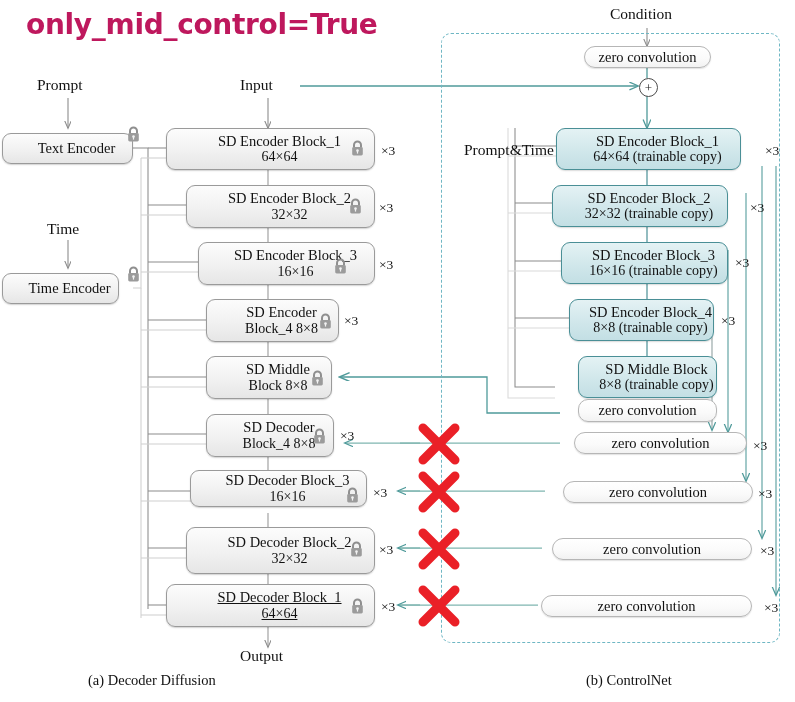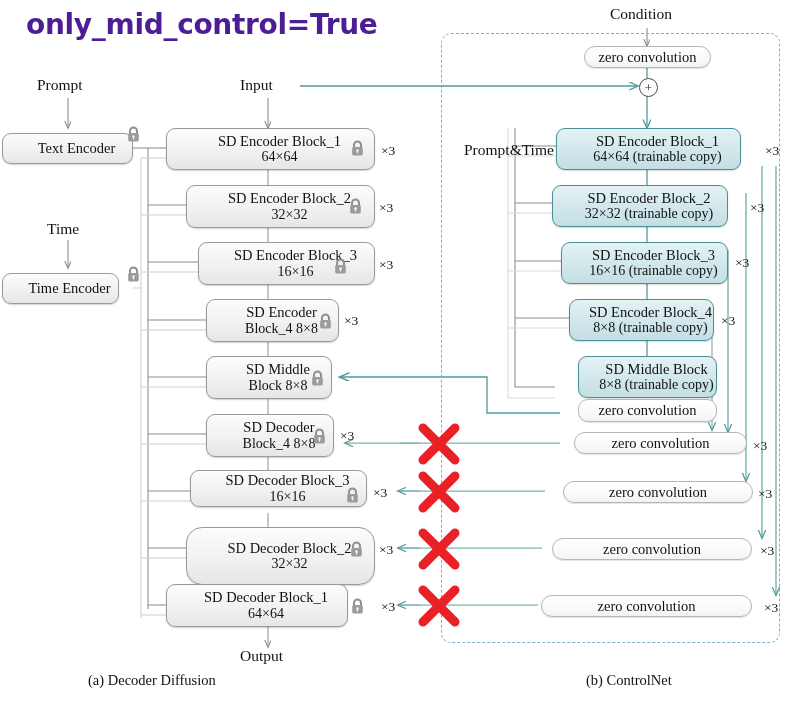--- a/index.html
+++ b/index.html
@@ -46,21 +46,21 @@
   .pill.tight{border-radius:10px;}
 
   
   .lbl{position:absolute;font-size:15.5px;color:#111;white-space:nowrap;}
   .mult{position:absolute;font-size:13.5px;color:#111;white-space:nowrap;}
   .caption{position:absolute;font-size:14.5px;color:#111;white-space:nowrap;}
 
   .title{
     position:absolute;left:26px;top:8px;
     font-family:"DejaVu Sans", sans-serif;
-    font-weight:bold;font-size:28px;color:#4c1d95;letter-spacing:-0.3px;
+    font-weight:bold;font-size:28px;color:#be185d;letter-spacing:-0.3px;
   }
 
   
   .dashbox{
     position:absolute;box-sizing:border-box;
     border:1.3px dashed #6fb7c4;border-radius:10px;background:transparent;
   }
 
   
   .lock{position:absolute;width:15px;height:17px;}
@@ -309,33 +309,33 @@
     <div class="l2">16×16</div>
   </div>
   <svg class="lock" style="left:345px;top:487px;" viewBox="0 0 15 17">
     <path d="M4 7 V5 a3.5 3.5 0 0 1 7 0 V7" fill="none" stroke="#8f8f8f" stroke-width="2"></path>
     <rect x="2.2" y="7" width="10.6" height="8.5" rx="1.4" fill="#9b9b9b"></rect>
     <circle cx="7.5" cy="10.6" r="1.3" fill="#f2f2f2"></circle>
     <rect x="6.9" y="10.8" width="1.2" height="2.8" fill="#f2f2f2"></rect>
   </svg>
   <div class="mult" style="left:373px;top:485px;">×3</div>
 
-  <div class="node" style="left:186px;top:527px;width:189px;height:58px;border-radius:16px;">
+  <div class="node" style="left:186px;top:527px;width:189px;height:47px;">
     <div>SD Decoder Block_2</div>
     <div class="l2">32×32</div>
   </div>
   <svg class="lock" style="left:349px;top:541px;" viewBox="0 0 15 17">
     <path d="M4 7 V5 a3.5 3.5 0 0 1 7 0 V7" fill="none" stroke="#8f8f8f" stroke-width="2"></path>
     <rect x="2.2" y="7" width="10.6" height="8.5" rx="1.4" fill="#9b9b9b"></rect>
     <circle cx="7.5" cy="10.6" r="1.3" fill="#f2f2f2"></circle>
     <rect x="6.9" y="10.8" width="1.2" height="2.8" fill="#f2f2f2"></rect>
   </svg>
   <div class="mult" style="left:379px;top:542px;">×3</div>
 
-  <div class="node" style="left:166px;top:584px;width:182px;height:43px;">
+  <div class="node" style="left:166px;top:584px;width:209px;height:43px;text-decoration:underline;">
     <div>SD Decoder Block_1</div>
     <div class="l2">64×64</div>
   </div>
   <svg class="lock" style="left:350px;top:598px;" viewBox="0 0 15 17">
     <path d="M4 7 V5 a3.5 3.5 0 0 1 7 0 V7" fill="none" stroke="#8f8f8f" stroke-width="2"></path>
     <rect x="2.2" y="7" width="10.6" height="8.5" rx="1.4" fill="#9b9b9b"></rect>
     <circle cx="7.5" cy="10.6" r="1.3" fill="#f2f2f2"></circle>
     <rect x="6.9" y="10.8" width="1.2" height="2.8" fill="#f2f2f2"></rect>
   </svg>
   <div class="mult" style="left:381px;top:599px;">×3</div>

